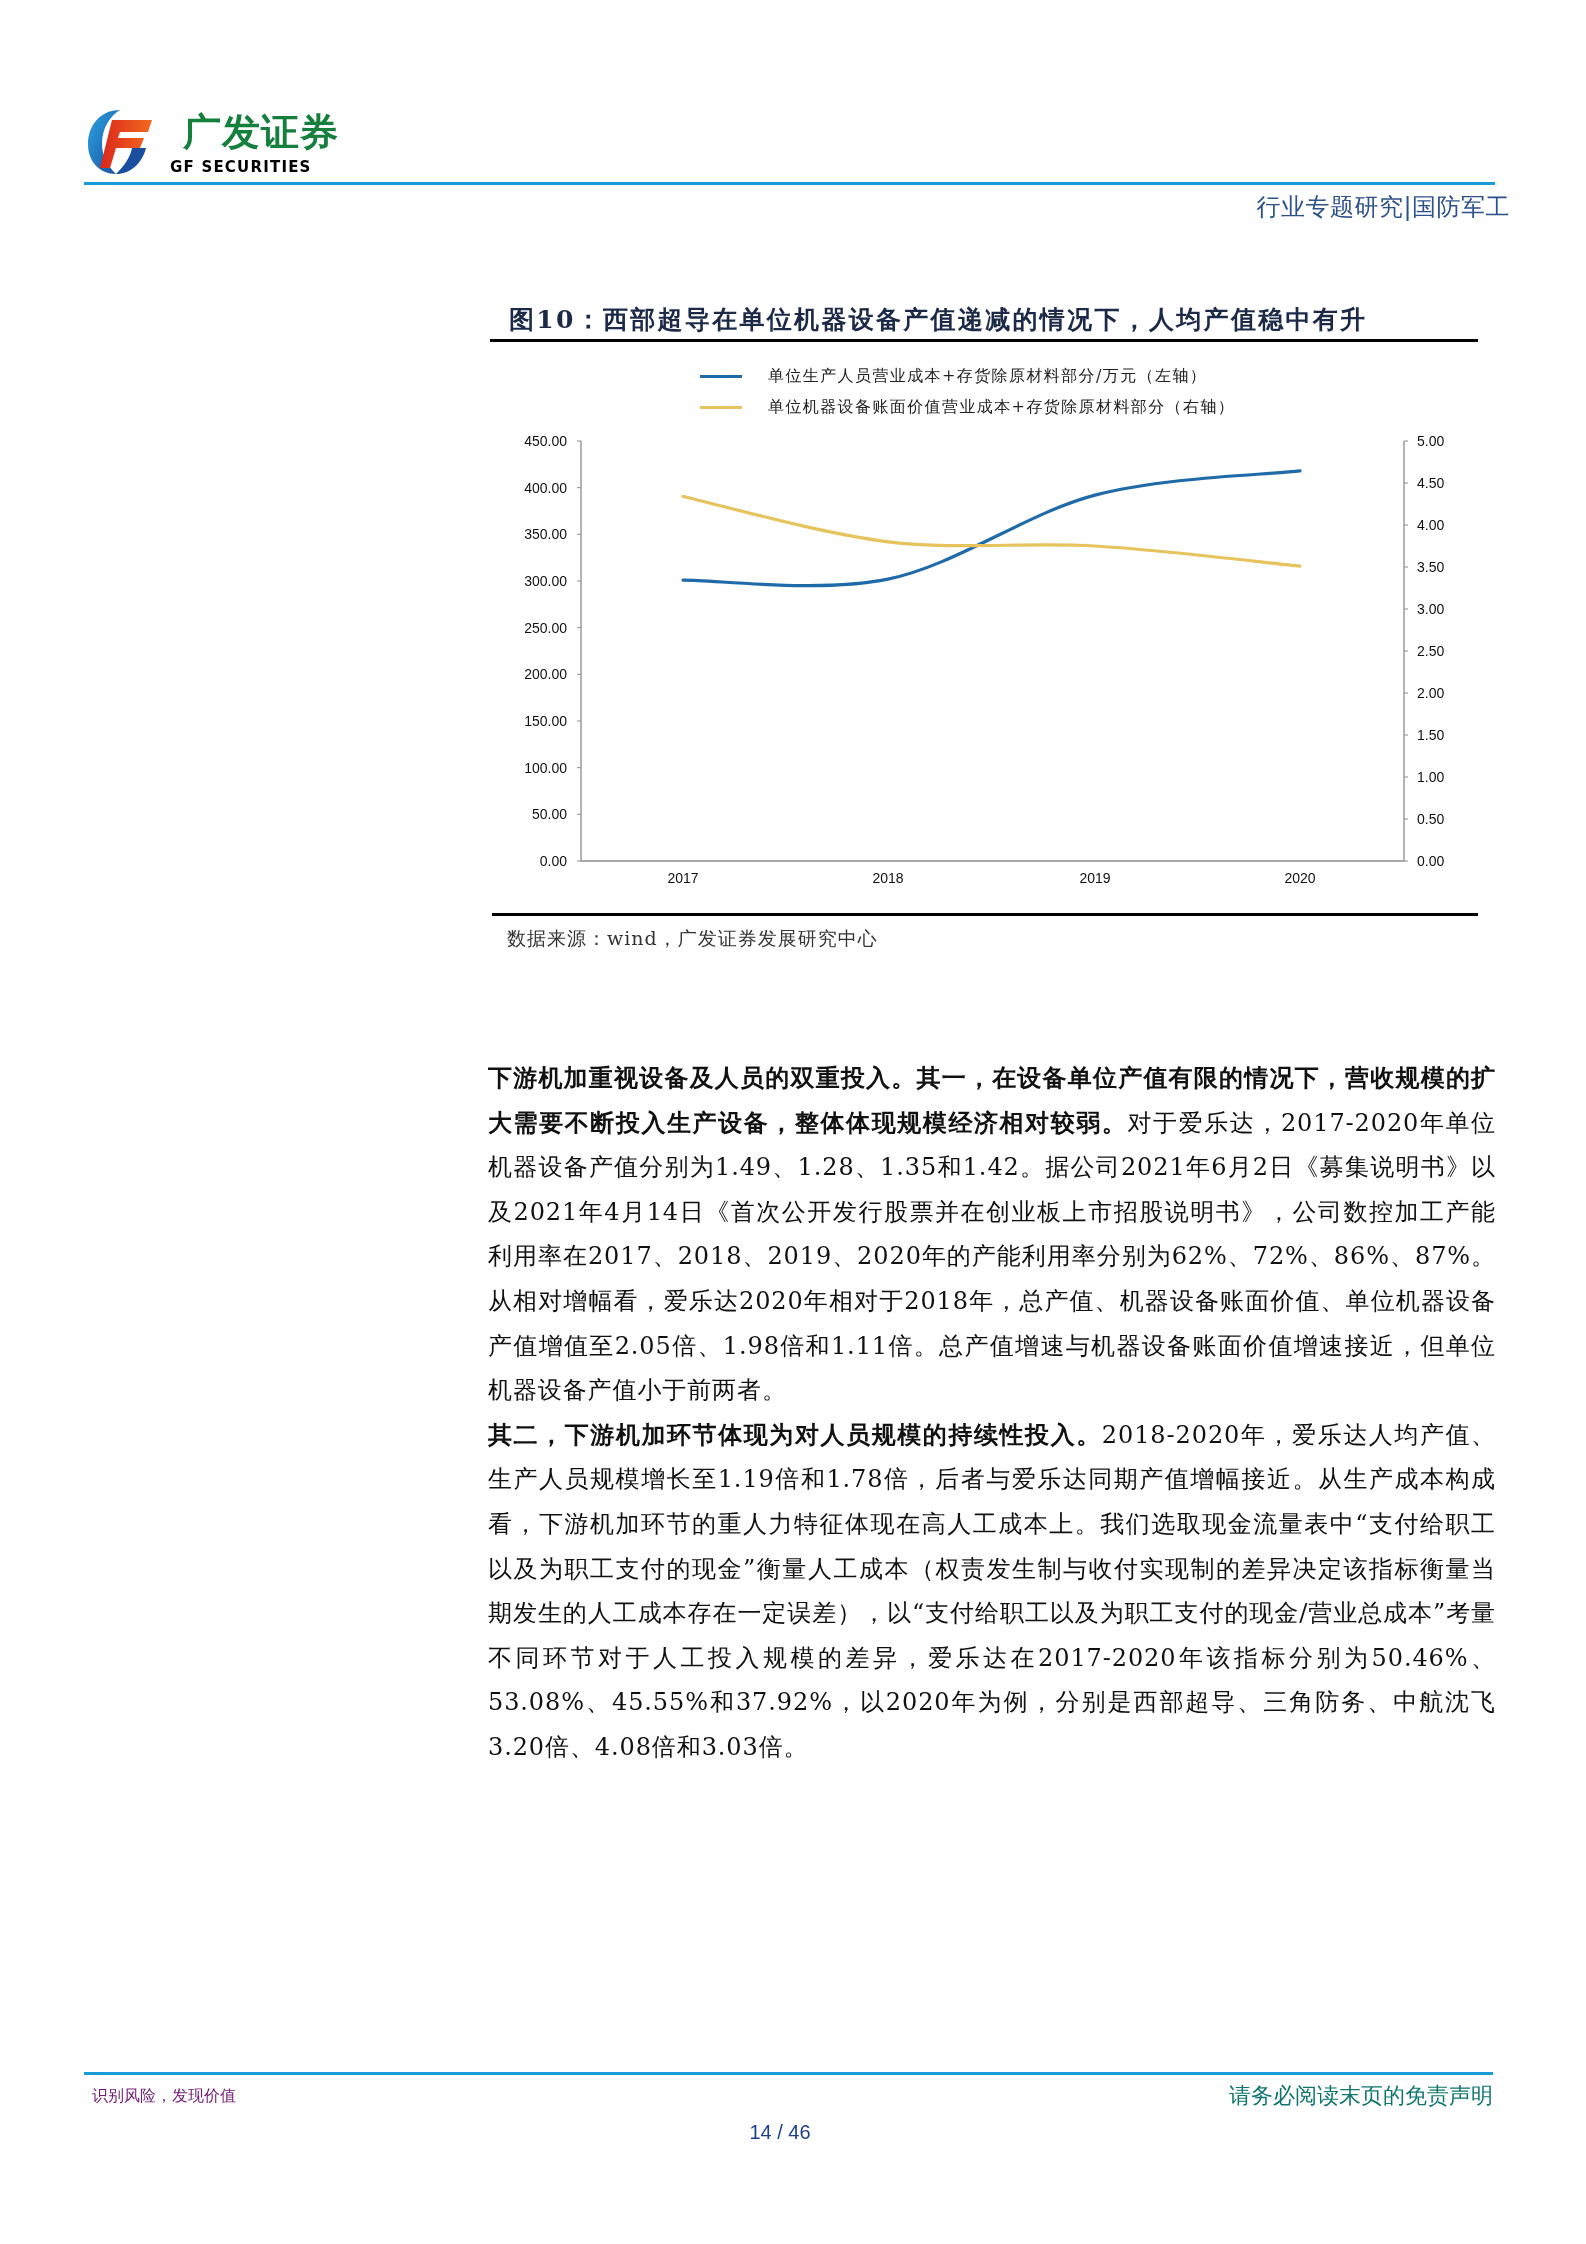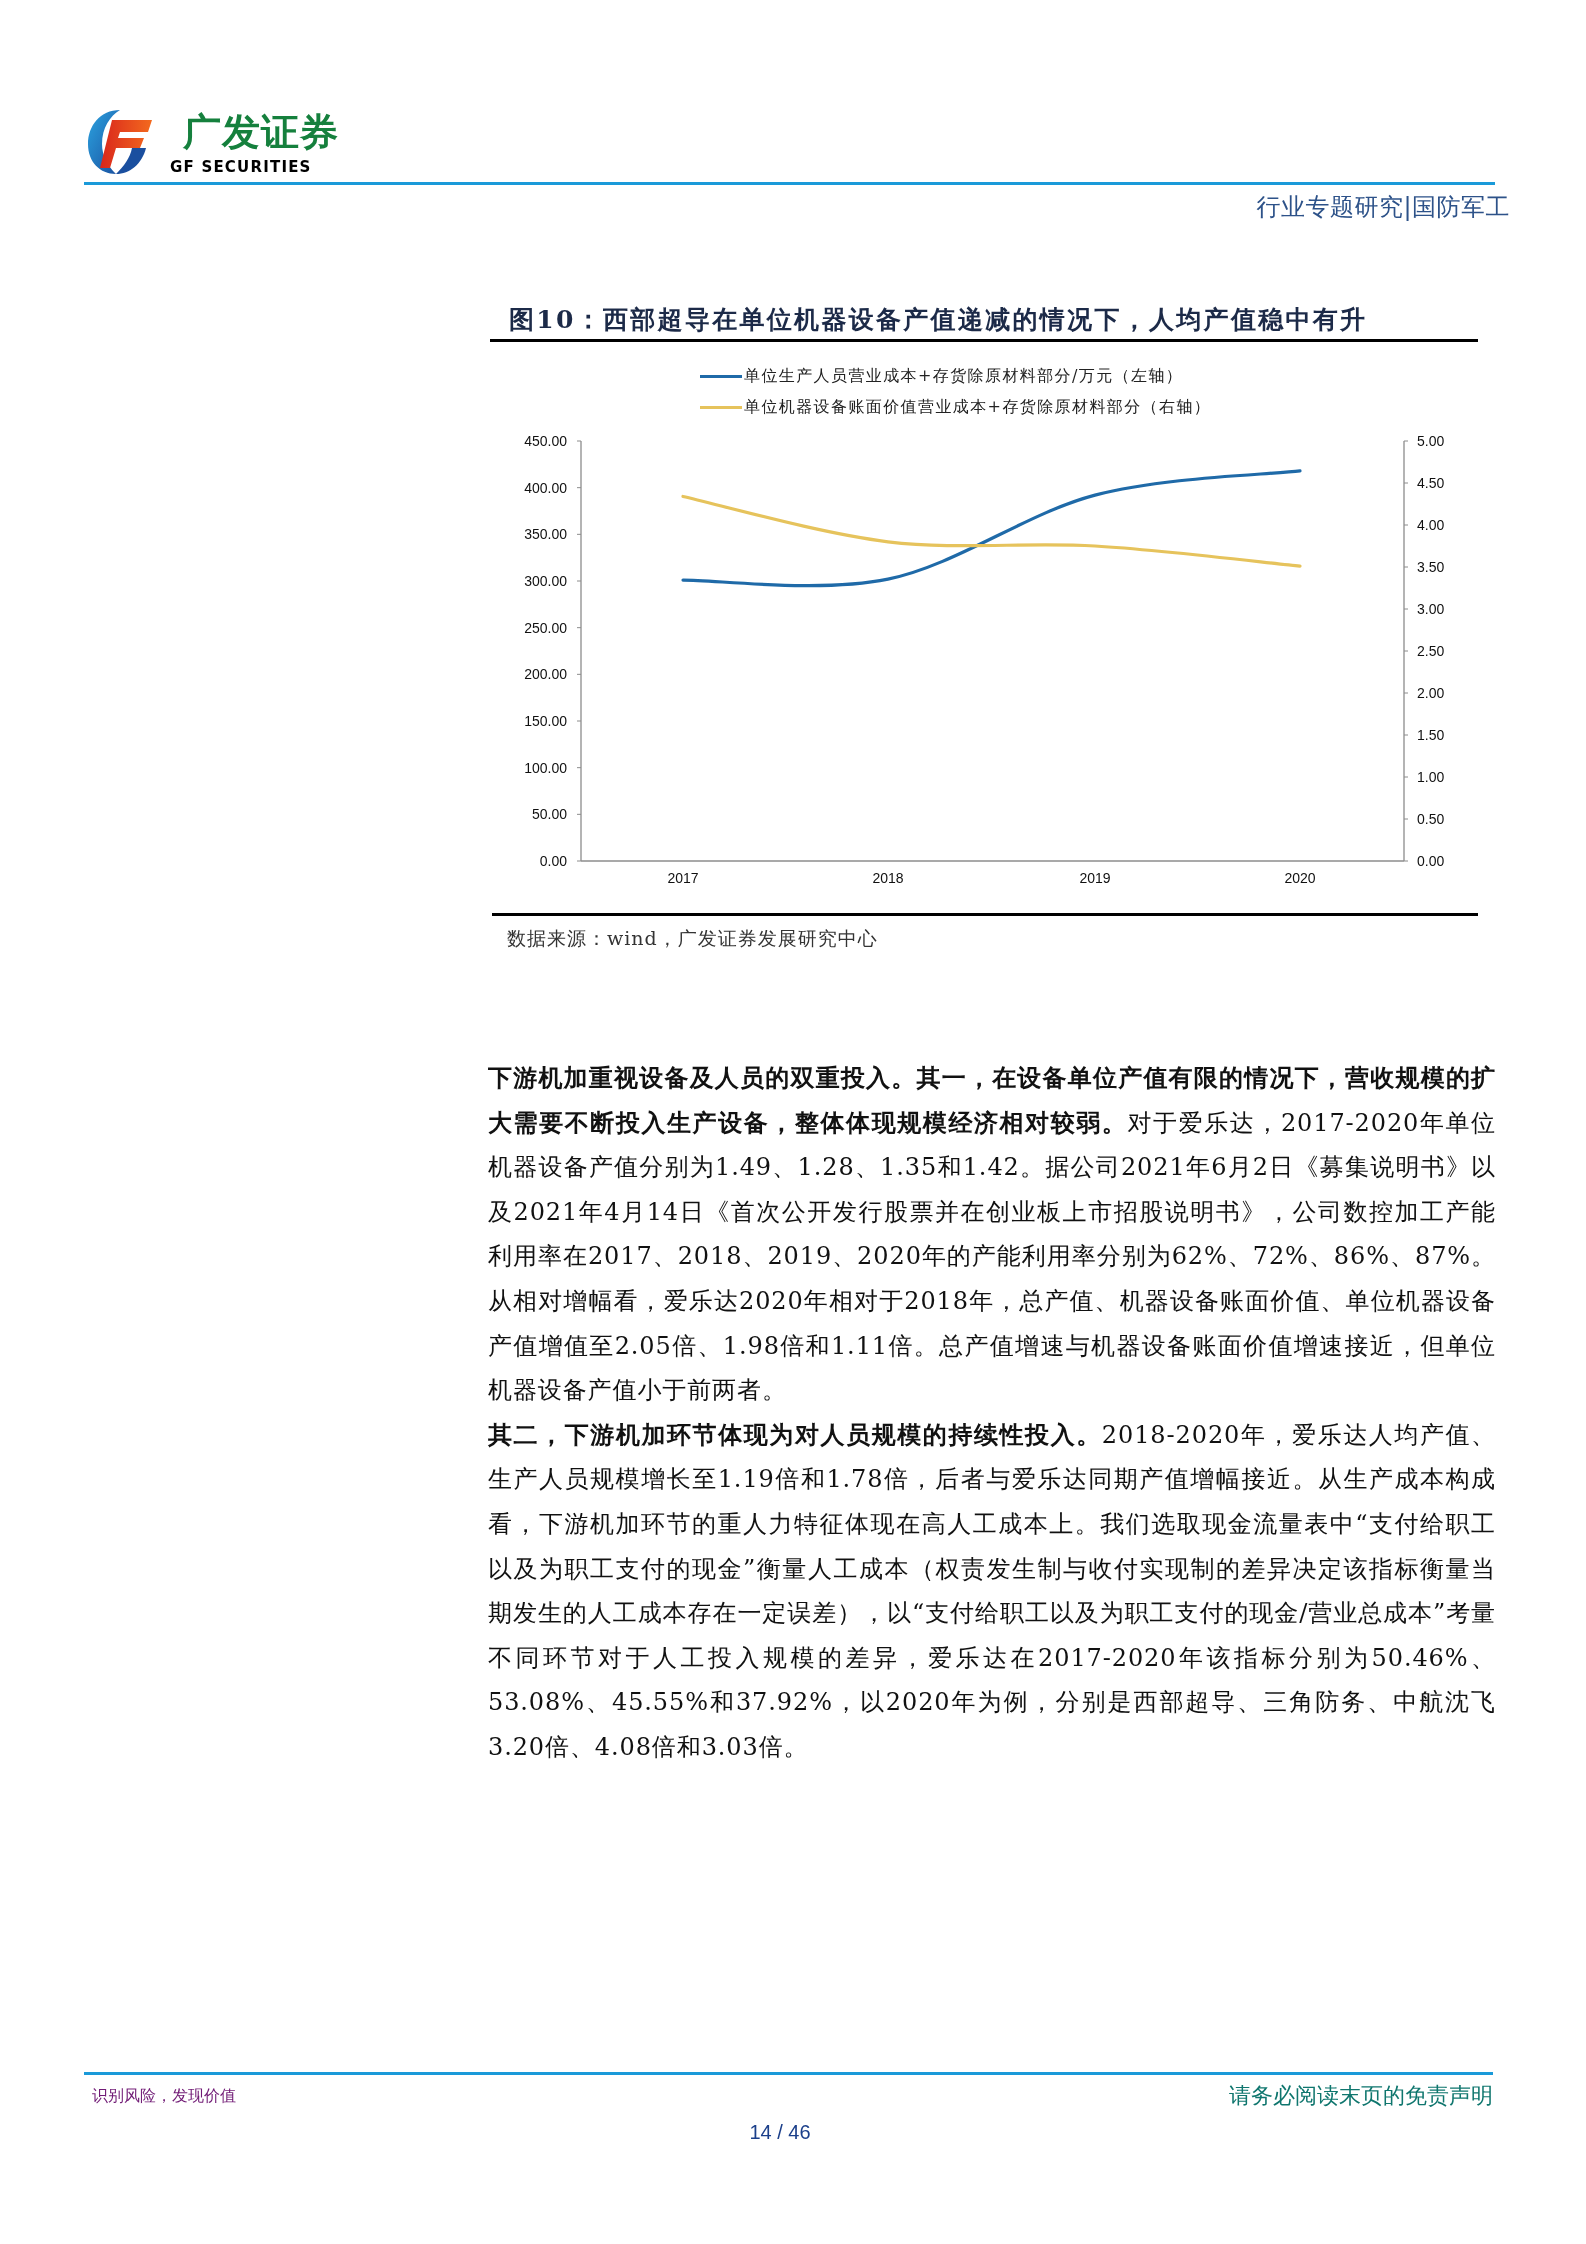--- a/index.html
+++ b/index.html
@@ -9,21 +9,21 @@
   .logo { left:86px; top:106px; width:246px; height:72px; }
   .logo-mark { position:absolute; left:0; top:2px; width:68px; height:68px; }
   .logo-cn { position:absolute; left:84px; top:6px; font-family:"DejaVu Sans", sans-serif; font-weight:bold; font-size:38px; line-height:40px; color:#15803d; letter-spacing:1px; white-space:nowrap;margin-left:13px; }
   .logo-en { position:absolute; left:84px; top:52px; font-family:"DejaVu Sans", sans-serif; font-weight:bold; font-size:15px; line-height:18px; color:#000000; letter-spacing:1.2px; white-space:nowrap; }
   .header-rule { left:84px; top:182px; width:1411px; height:3px; background:#1a9ad9; }
   .header-right { right:76px; top:143px; font-size:24px; line-height:32px; color:#2d5289; white-space:nowrap; letter-spacing:0.5px;margin-top:48px; }
   
   .fig-title { left:509px; top:304px; font-size:25px; line-height:32px; font-weight:bold; color:#1c2a48; white-space:nowrap; letter-spacing:2.3px; font-family:"DejaVu Serif", serif; }
   .fig-rule-top { left:490px; top:339px; width:988px; height:3px; background:#000; }
   .fig-rule-bottom { left:492px; top:913px; width:986px; height:3px; background:#000; }
-  .legend-row { left:700px; height:22px; display:flex; align-items:center; white-space:nowrap; }
+  .legend-row { left:700px; height:22px; display:flex; align-items:center; white-space:nowrap;gap:24px; }
   .legend-swatch { width:42px; height:3px; margin-right:2px; }
   .legend-text { font-family:"DejaVu Serif", serif; font-size:16px; color:#222; letter-spacing:1.4px; }
   .chart-svg { left:480px; top:420px; }
   .source { left:507px; top:924px; font-size:19px; line-height:28px; color:#333; white-space:nowrap; letter-spacing:1px; font-family:"DejaVu Serif", serif; }
   
   .body-text { left:488px; top:1056px; width:1008px; font-family:"DejaVu Serif", serif; font-size:24px; line-height:44.6px; color:#111; text-align:justify; letter-spacing:0.9px; }
   .body-text b { font-weight:bold; }
   
   .footer-rule { left:84px; top:2072px; width:1409px; height:3px; background:#1a9ad9; }
   .footer-left { left:92px; top:2082px; font-size:16px; line-height:28px; color:#701a75; white-space:nowrap; }

